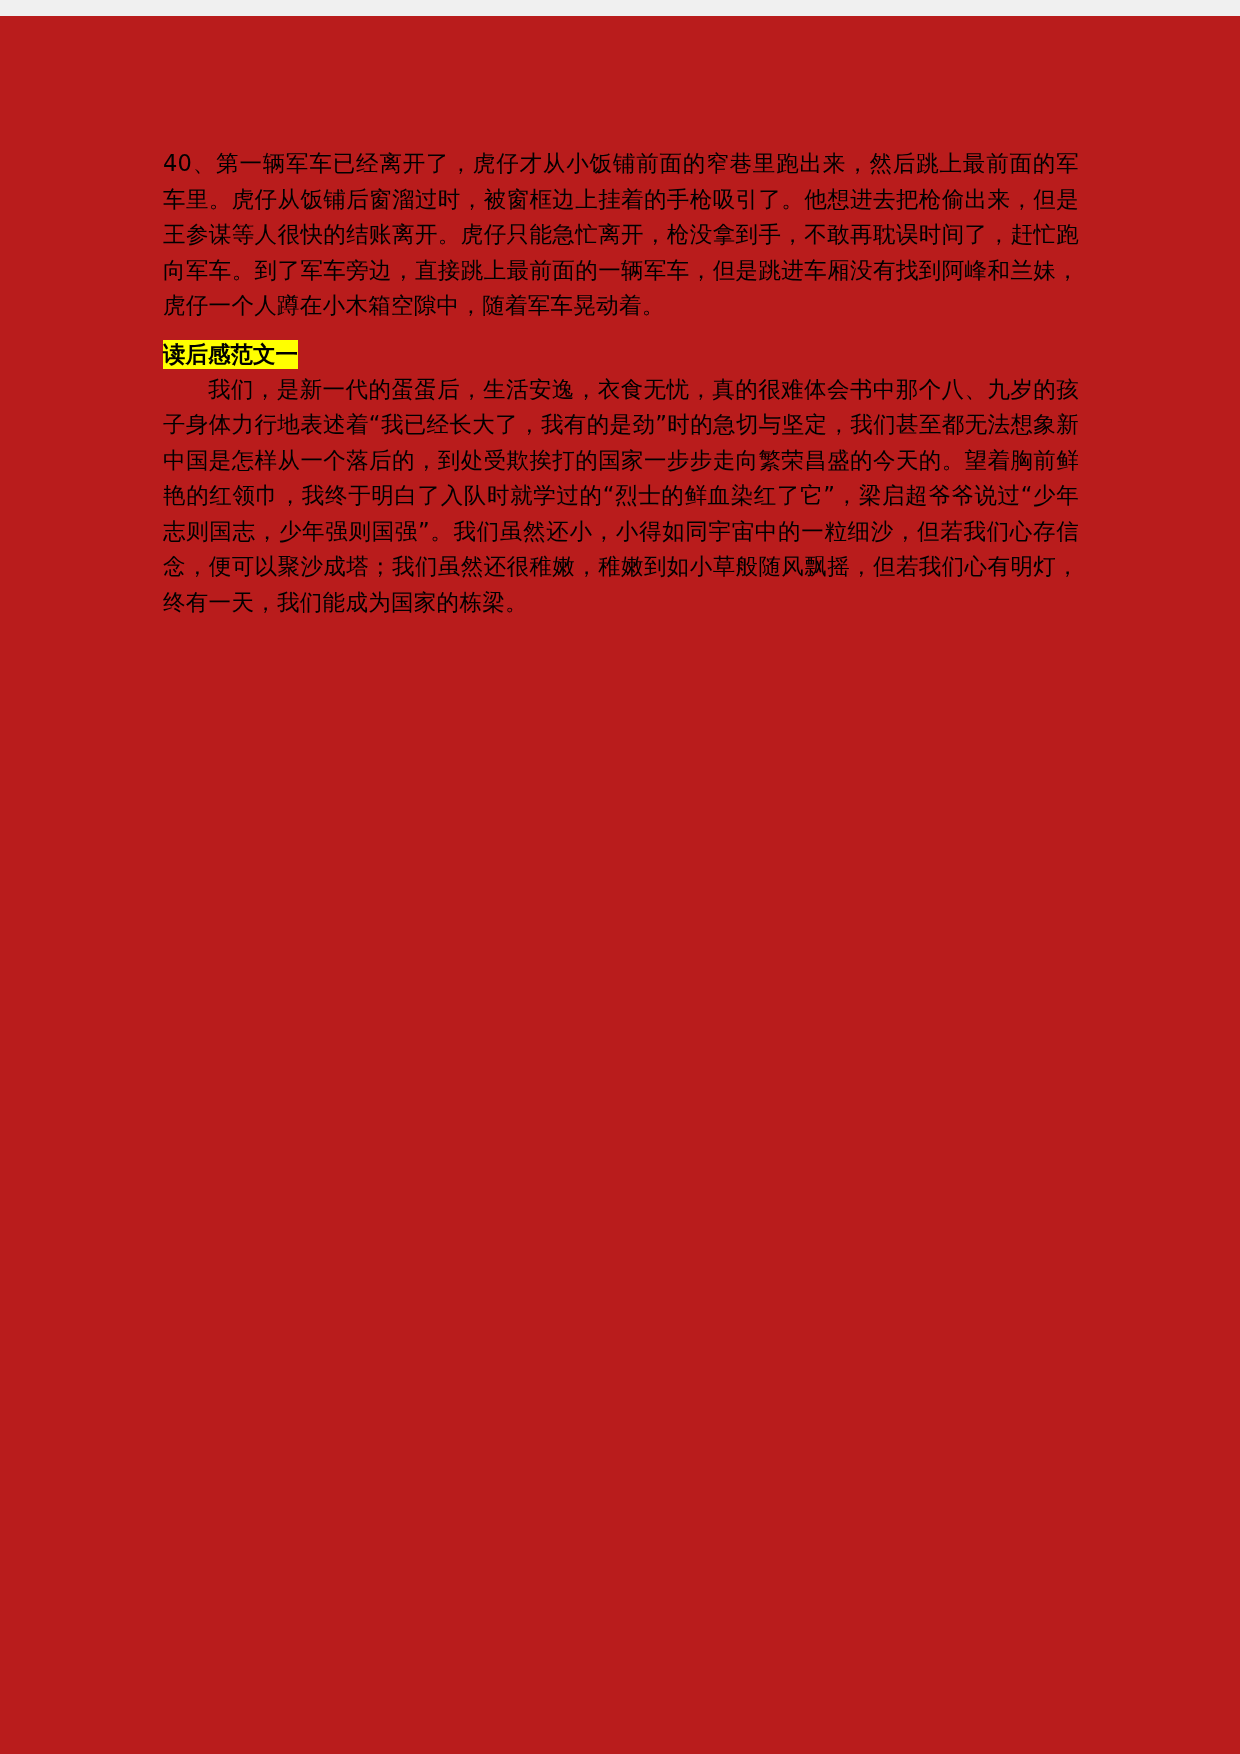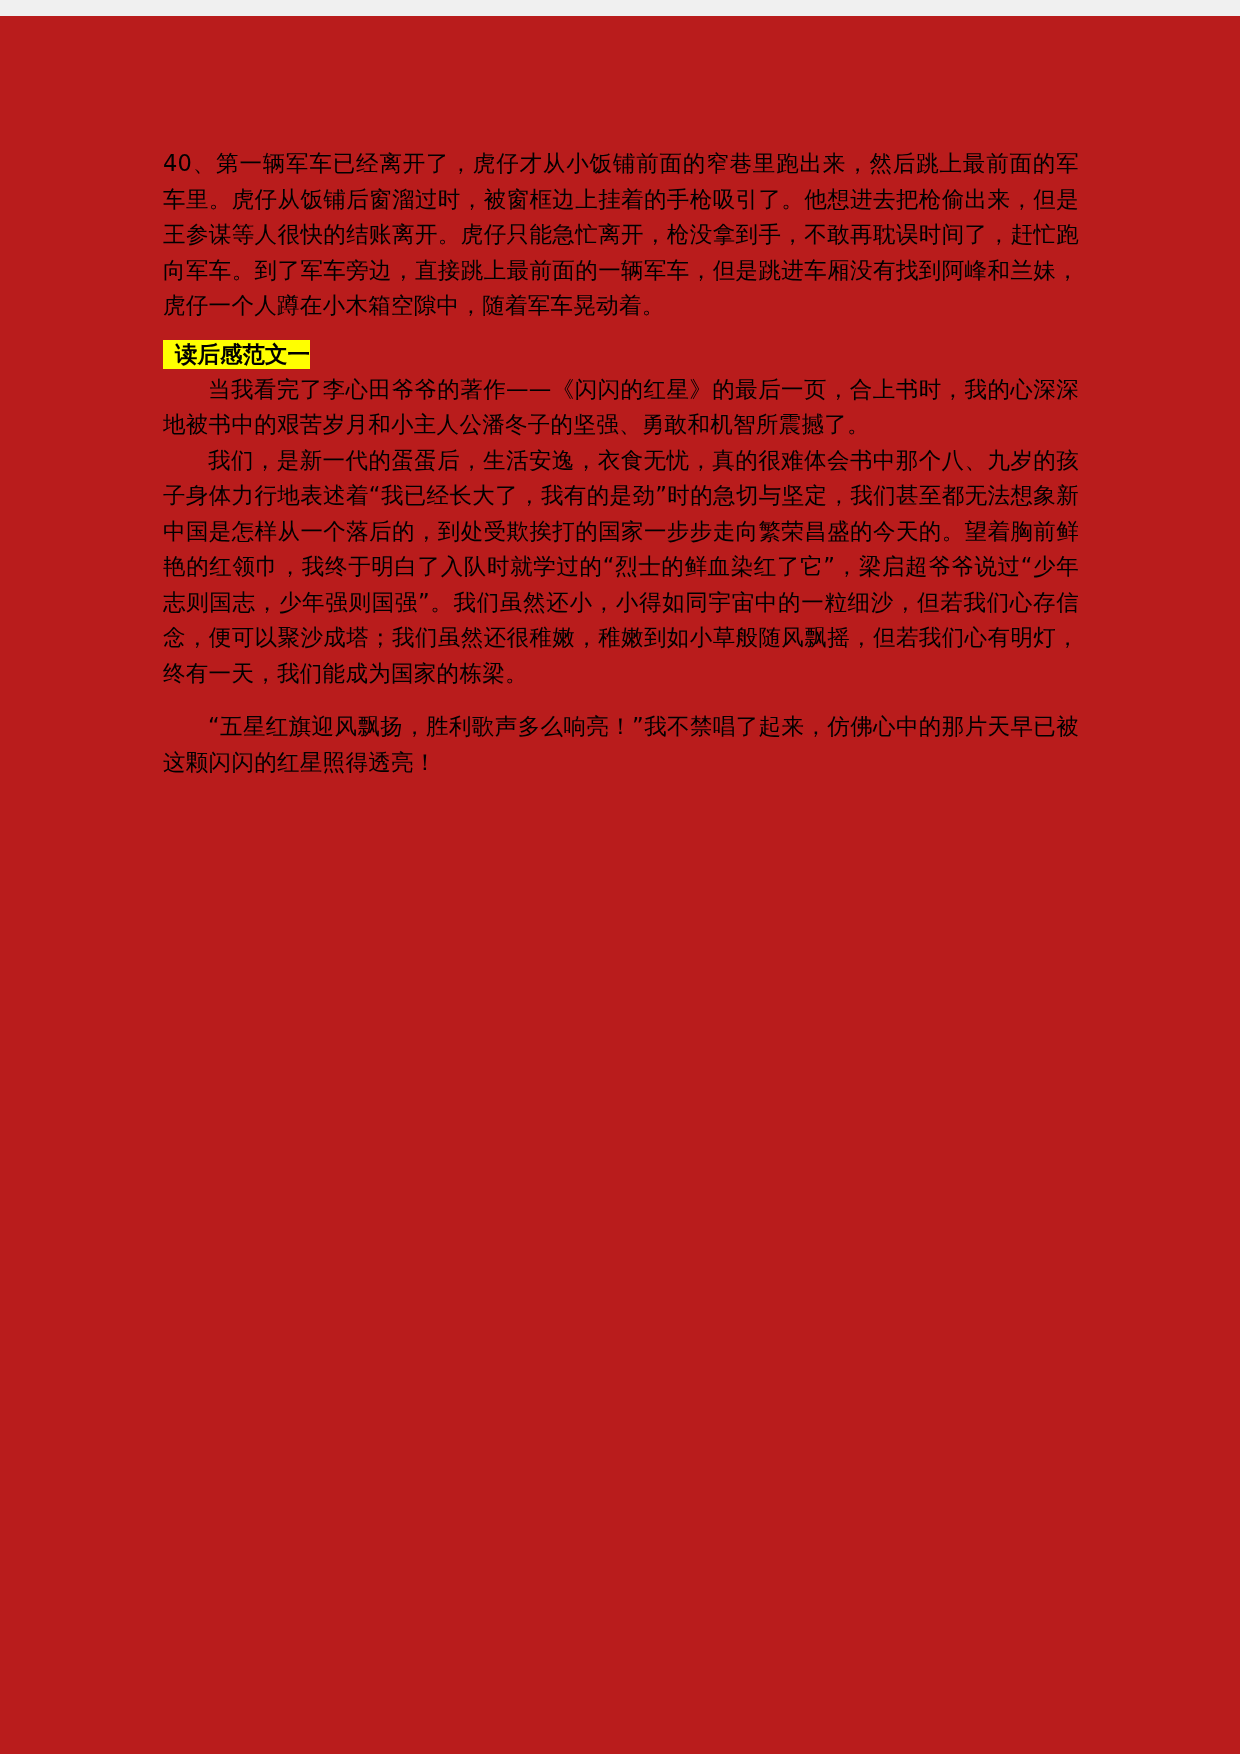--- a/index.html
+++ b/index.html
@@ -38,41 +38,39 @@
   }
   .section-title {
     margin: 14px 0 2px 0;
     font-size: 22.5px;
     font-weight: bold;
     line-height: 32px;
     color: #000000;
   }
   .hl {
     background: #ffff00;
-    padding: 1px 0 2px 12px;
+    padding: 1px 0 2px 0;
   }
   .gap-block {
     height: 18px;
   }
 </style>
 </head>
 <body>
 
 <div class="page">
   <div class="content">
 
     <p class="para-block">40、第一辆军车已经离开了，虎仔才从小饭铺前面的窄巷里跑出来，然后跳上最前面的军车里。虎仔从饭铺后窗溜过时，被窗框边上挂着的手枪吸引了。他想进去把枪偷出来，但是王参谋等人很快的结账离开。虎仔只能急忙离开，枪没拿到手，不敢再耽误时间了，赶忙跑向军车。到了军车旁边，直接跳上最前面的一辆军车，但是跳进车厢没有找到阿峰和兰妹，虎仔一个人蹲在小木箱空隙中，随着军车晃动着。</p>
 
     <h2 class="section-title">
       <span class="hl">读后感范文一</span>
     </h2>
 
-    <p class="para-indent">当我看完了李心田爷爷的著作——《闪闪的红星》的最后一页，合上书时，我的心深深地被书中的艰苦岁月和小主人公潘冬子的坚强、勇敢和机智所震撼了。</p>
 
 
     <p class="para-indent">我们，是新一代的蛋蛋后，生活安逸，衣食无忧，真的很难体会书中那个八、九岁的孩子身体力行地表述着“我已经长大了，我有的是劲”时的急切与坚定，我们甚至都无法想象新中国是怎样从一个落后的，到处受欺挨打的国家一步步走向繁荣昌盛的今天的。望着胸前鲜艳的红领巾，我终于明白了入队时就学过的“烈士的鲜血染红了它”，梁启超爷爷说过“少年志则国志，少年强则国强”。我们虽然还小，小得如同宇宙中的一粒细沙，但若我们心存信念，便可以聚沙成塔；我们虽然还很稚嫩，稚嫩到如小草般随风飘摇，但若我们心有明灯，终有一天，我们能成为国家的栋梁。</p>
 
     <div class="gap-block"></div>
 
-    <p class="para-indent">“五星红旗迎风飘扬，胜利歌声多么响亮！”我不禁唱了起来，仿佛心中的那片天早已被这颗闪闪的红星照得透亮！</p>
 
   </div>
 </div>
 
 </body></html>

